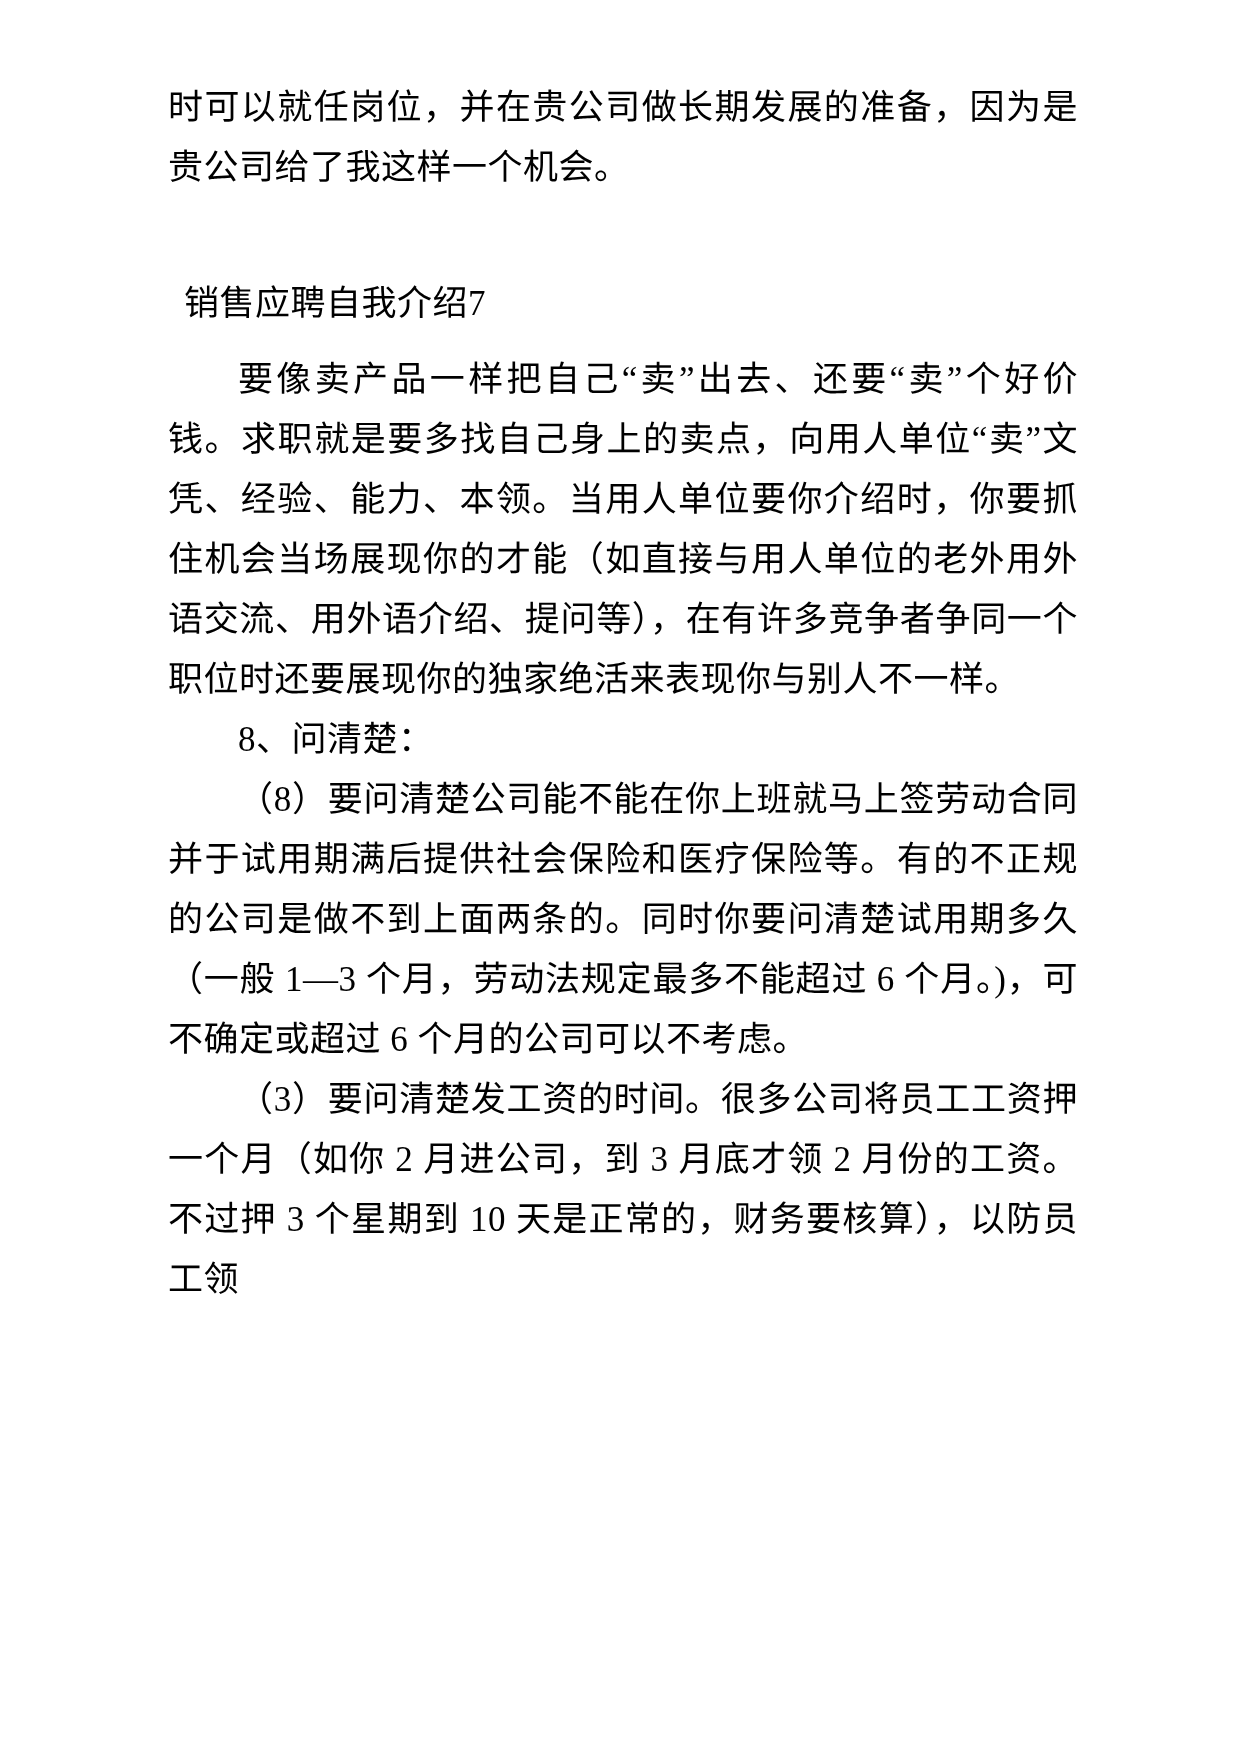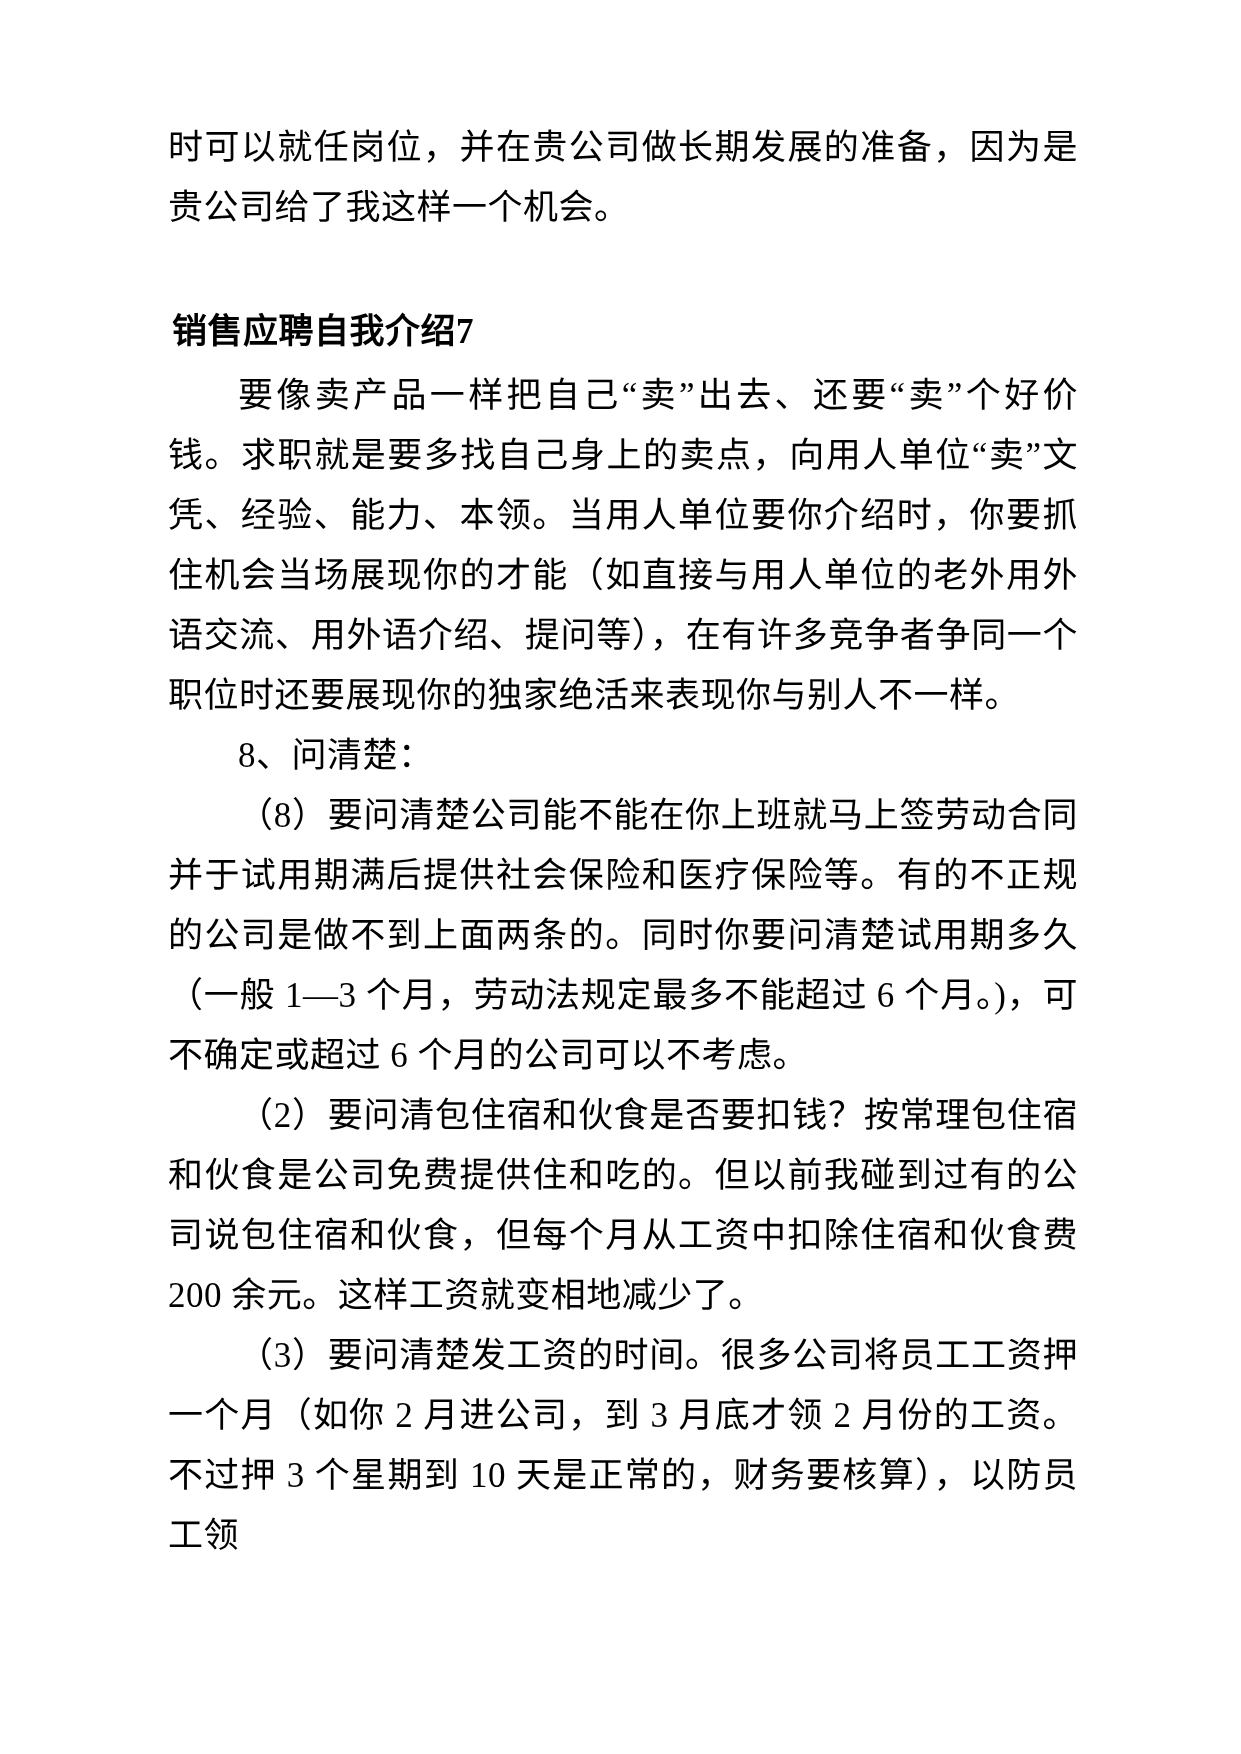--- a/index.html
+++ b/index.html
@@ -6,59 +6,58 @@
     margin: 0;
     padding: 0;
     background: #ffffff;
   }
   .page {
     position: relative;
     box-sizing: border-box;
     width: 1241px;
     height: 1754px;
     background: #ffffff;
-    padding: 118px 163px 0 168px;
+    padding: 78px 163px 0 168px;
     font-family: "Liberation Serif", "DejaVu Serif", serif;
     font-size: 35px;
     line-height: 60px;
     color: #000000;
     overflow: hidden;
   }
   .para {
     margin: 0;
     padding: 0;
     text-align: justify;
     letter-spacing: 0.5px;
   }
   .indent {
     text-indent: 2em;
   }
   .blank-line {
     height: 60px;
   }
   .heading {
-    font-weight: bold;
+    font-weight: normal;
     font-size: 35px;
-    margin: 4px;
+    margin: 16px;
     text-align: left;
   }
 </style>
 </head>
 <body>
 
 <div class="page">
   <p class="para">时可以就任岗位，并在贵公司做长期发展的准备，因为是贵公司给了我这样一个机会。</p>
 
   <p class="para blank-line"></p>
 
   <h1 class="para heading">销售应聘自我介绍7</h1>
 
 
   <p class="para indent">要像卖产品一样把自己“卖”出去、还要“卖”个好价钱。求职就是要多找自己身上的卖点，向用人单位“卖”文凭、经验、能力、本领。当用人单位要你介绍时，你要抓住机会当场展现你的才能（如直接与用人单位的老外用外语交流、用外语介绍、提问等），在有许多竞争者争同一个职位时还要展现你的独家绝活来表现你与别人不一样。</p>
 
   <p class="para indent">8、问清楚：</p>
 
   <p class="para indent">（8）要问清楚公司能不能在你上班就马上签劳动合同并于试用期满后提供社会保险和医疗保险等。有的不正规的公司是做不到上面两条的。同时你要问清楚试用期多久（一般 1—3 个月，劳动法规定最多不能超过 6 个月。)，可不确定或超过 6 个月的公司可以不考虑。</p>
 
-  <p class="para indent">（2）要问清包住宿和伙食是否要扣钱？按常理包住宿和伙食是公司免费提供住和吃的。但以前我碰到过有的公司说包住宿和伙食，但每个月从工资中扣除住宿和伙食费 200 余元。这样工资就变相地减少了。</p>
 
   <p class="para indent">（3）要问清楚发工资的时间。很多公司将员工工资押一个月（如你 2 月进公司，到 3 月底才领 2 月份的工资。不过押 3 个星期到 10 天是正常的，财务要核算），以防员工领</p>
 </div>
 
 </body></html>

